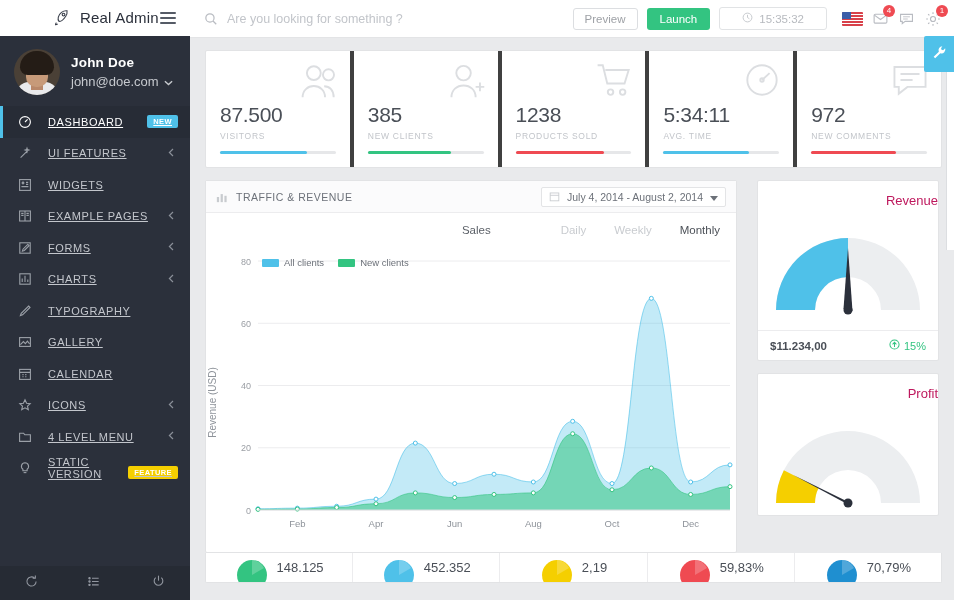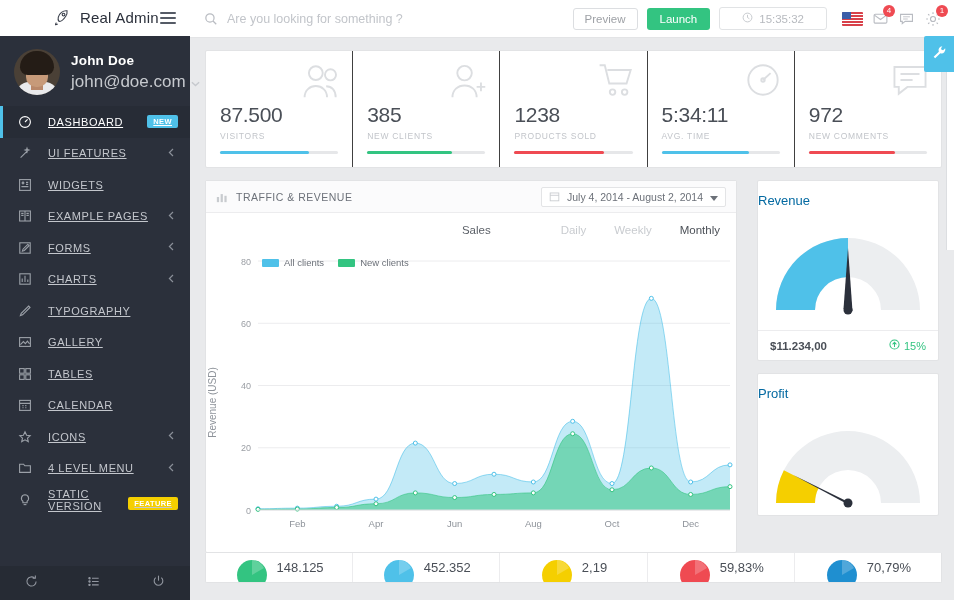--- a/index.html
+++ b/index.html
@@ -83,21 +83,21 @@
   .avatar .hair { position: absolute; left: 6px; top: 2px; width: 34px; height: 24px;
     background: #241c16; border-radius: 17px 17px 8px 8px; }
   .avatar .face { position: absolute; left: 12px; top: 12px; width: 22px; height: 26px;
     background: #c79a79; border-radius: 11px 11px 10px 10px; }
   .avatar .shirt { position: absolute; left: 2px; bottom: 0; width: 42px; height: 13px;
     background: #e9eaec; border-radius: 14px 14px 0 0; }
   .avatar .neck { position: absolute; left: 17px; bottom: 5px; width: 12px; height: 10px;
     background: #b9886a; }
   .profile-meta { margin-left: 11px; }
   .profile-name { color: #fff; font-size: 13.5px; font-weight: bold; letter-spacing: .2px; }
-  .profile-email { color: #c6c9ce; font-size: 17px; margin-top: 4px; display: flex; align-items: center; gap: 5px; }
+  .profile-email { color: #c6c9ce; font-size: 13px; margin-top: 4px; display: flex; align-items: center; gap: 5px; }
 
   .nav-item {
     height: 31.5px; display: flex; align-items: center; padding-left: 18px;
     color: #c3c6cc; font-size: 11px; letter-spacing: .6px; cursor: pointer; position: relative; text-decoration: underline;
   }
   .nav-item.active { background: #272c36; color: #fff; }
   .nav-item.active::before {
     content: ""; position: absolute; left: 0; top: 0; bottom: 0; width: 3px; background: #4fc1e9;
   }
   .nav-ico { width: 18px; display: flex; align-items: center; color: #9ba0a8; flex: none; }
@@ -114,21 +114,21 @@
     position: absolute; bottom: 0; left: 0; width: 190px; height: 34px;
     background: #262b34; display: flex; align-items: center; justify-content: space-around;
     color: #9297a0;
   }
 
   
   .main { position: absolute; top: 38px; left: 190px; width: 764px; height: 562px; padding: 12px 12px 0 15px; }
 
   .stats-row { display: flex; background: #fff; border: 1px solid #e2e3e5; border-radius: 2px; height: 118px; }
   .stat {
-    flex: 1; position: relative; padding: 12px 14px 0 14px; border-right: 1px solid #404040;
+    flex: 1; position: relative; padding: 12px 14px 0 14px; border-right: 4px solid #404040;
   }
   .stat:last-child { border-right: none; }
   .stat-ico { position: absolute; right: 12px; top: 10px; color: #dcdee1; }
   .stat-value { font-size: 21px; color: #4a4f57; margin-top: 40px; letter-spacing: -.3px; }
   .stat-label { font-size: 8.5px; color: #c2c5ca; letter-spacing: .7px; margin-top: 4px; }
   .stat-bar { position: absolute; left: 14px; right: 14px; bottom: 13px; height: 3px; background: #e6e7e9; border-radius: 2px; }
   .stat-bar i { display: block; height: 3px; border-radius: 2px; }
 
   .content-row { display: flex; gap: 20px; margin-top: 12px; }
   .panel { background: #fff; border: 1px solid #e2e3e5; border-radius: 2px; }
@@ -154,21 +154,21 @@
   .ylabel {
     position: absolute; left: 6px; top: 150px; transform: rotate(-90deg) translateX(-50%);
     transform-origin: left center; font-size: 10px; color: #8e939a; white-space: nowrap;
   }
   .legend { position: absolute; left: 56px; top: 10px; display: flex; gap: 14px; align-items: center; z-index: 3; }
   .legend-item { display: flex; align-items: center; gap: 5px; font-size: 9.5px; color: #6c7179; }
   .legend-swatch { width: 17px; height: 8px; border-radius: 1px; }
 
   .side-col { width: 182px; display: flex; flex-direction: column; gap: 12px; }
   .gauge-panel { padding: 12px 0 0 0; }
-  .gauge-title { text-align: left; font-size: 13px; color: #0369a1; }
+  .gauge-title { text-align: right; font-size: 13px; color: #be185d; }
   .gauge-wrap { display: flex; justify-content: center; margin-top: 6px; }
   .gauge-foot {
     border-top: 1px solid #ececee; height: 30px; display: flex; align-items: center;
     justify-content: space-between; padding: 0 12px; margin-top: 8px;
   }
   .gauge-amount { font-size: 11.5px; font-weight: bold; color: #4a4f57; }
   .gauge-delta { font-size: 11px; color: #33c481; display: flex; align-items: center; gap: 4px; }
 
   .donut-row {
     display: flex; background: #fff; border: 1px solid #e2e3e5; border-top: none;
@@ -387,33 +387,20 @@
         <div class="nav-item">
           <span class="nav-ico">
             <svg width="14" height="14" viewBox="0 0 14 14">
               <g fill="none" stroke="currentColor" stroke-width="1.1">
                 <rect x="1.6" y="2.6" width="10.8" height="8.8"></rect>
                 <path d="M2.4 9.6l3-3 2 2 2-2.4 2.2 2.6"></path>
               </g>
             </svg>
           </span>
           <span class="nav-label">GALLERY</span>
-        </div>
-        <div class="nav-item">
-          <span class="nav-ico">
-            <svg width="14" height="14" viewBox="0 0 14 14">
-              <g fill="none" stroke="currentColor" stroke-width="1.1">
-                <rect x="1.6" y="1.6" width="4.6" height="4.6"></rect>
-                <rect x="7.8" y="1.6" width="4.6" height="4.6"></rect>
-                <rect x="1.6" y="7.8" width="4.6" height="4.6"></rect>
-                <rect x="7.8" y="7.8" width="4.6" height="4.6"></rect>
-              </g>
-            </svg>
-          </span>
-          <span class="nav-label">TABLES</span>
         </div>
         <div class="nav-item">
           <span class="nav-ico">
             <svg width="14" height="14" viewBox="0 0 14 14">
               <g fill="none" stroke="currentColor" stroke-width="1.1">
                 <rect x="1.6" y="2.4" width="10.8" height="10"></rect>
                 <path d="M1.6 5.4h10.8M4.4 7.6h1.2M7.2 7.6h1.2M4.4 9.8h1.2M7.2 9.8h1.2"></path>
               </g>
             </svg>
           </span>

